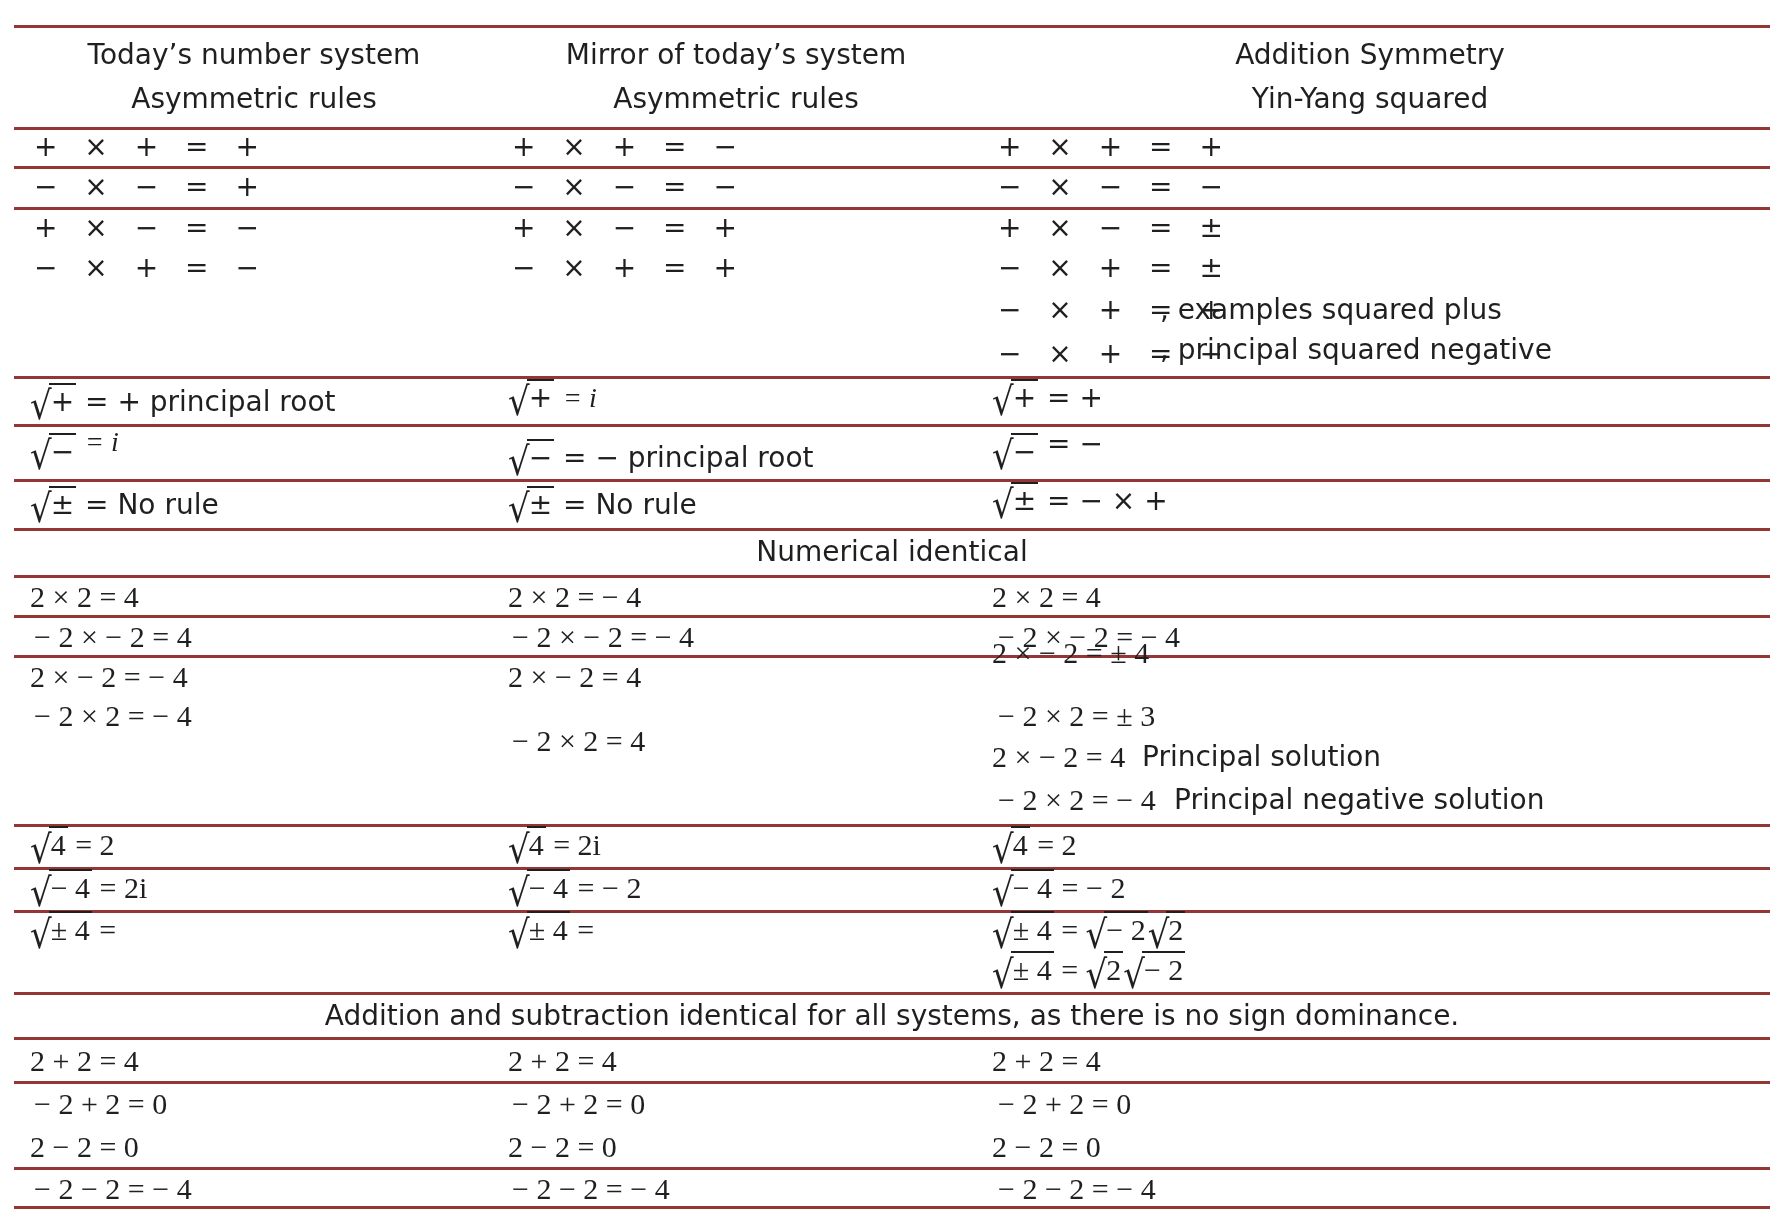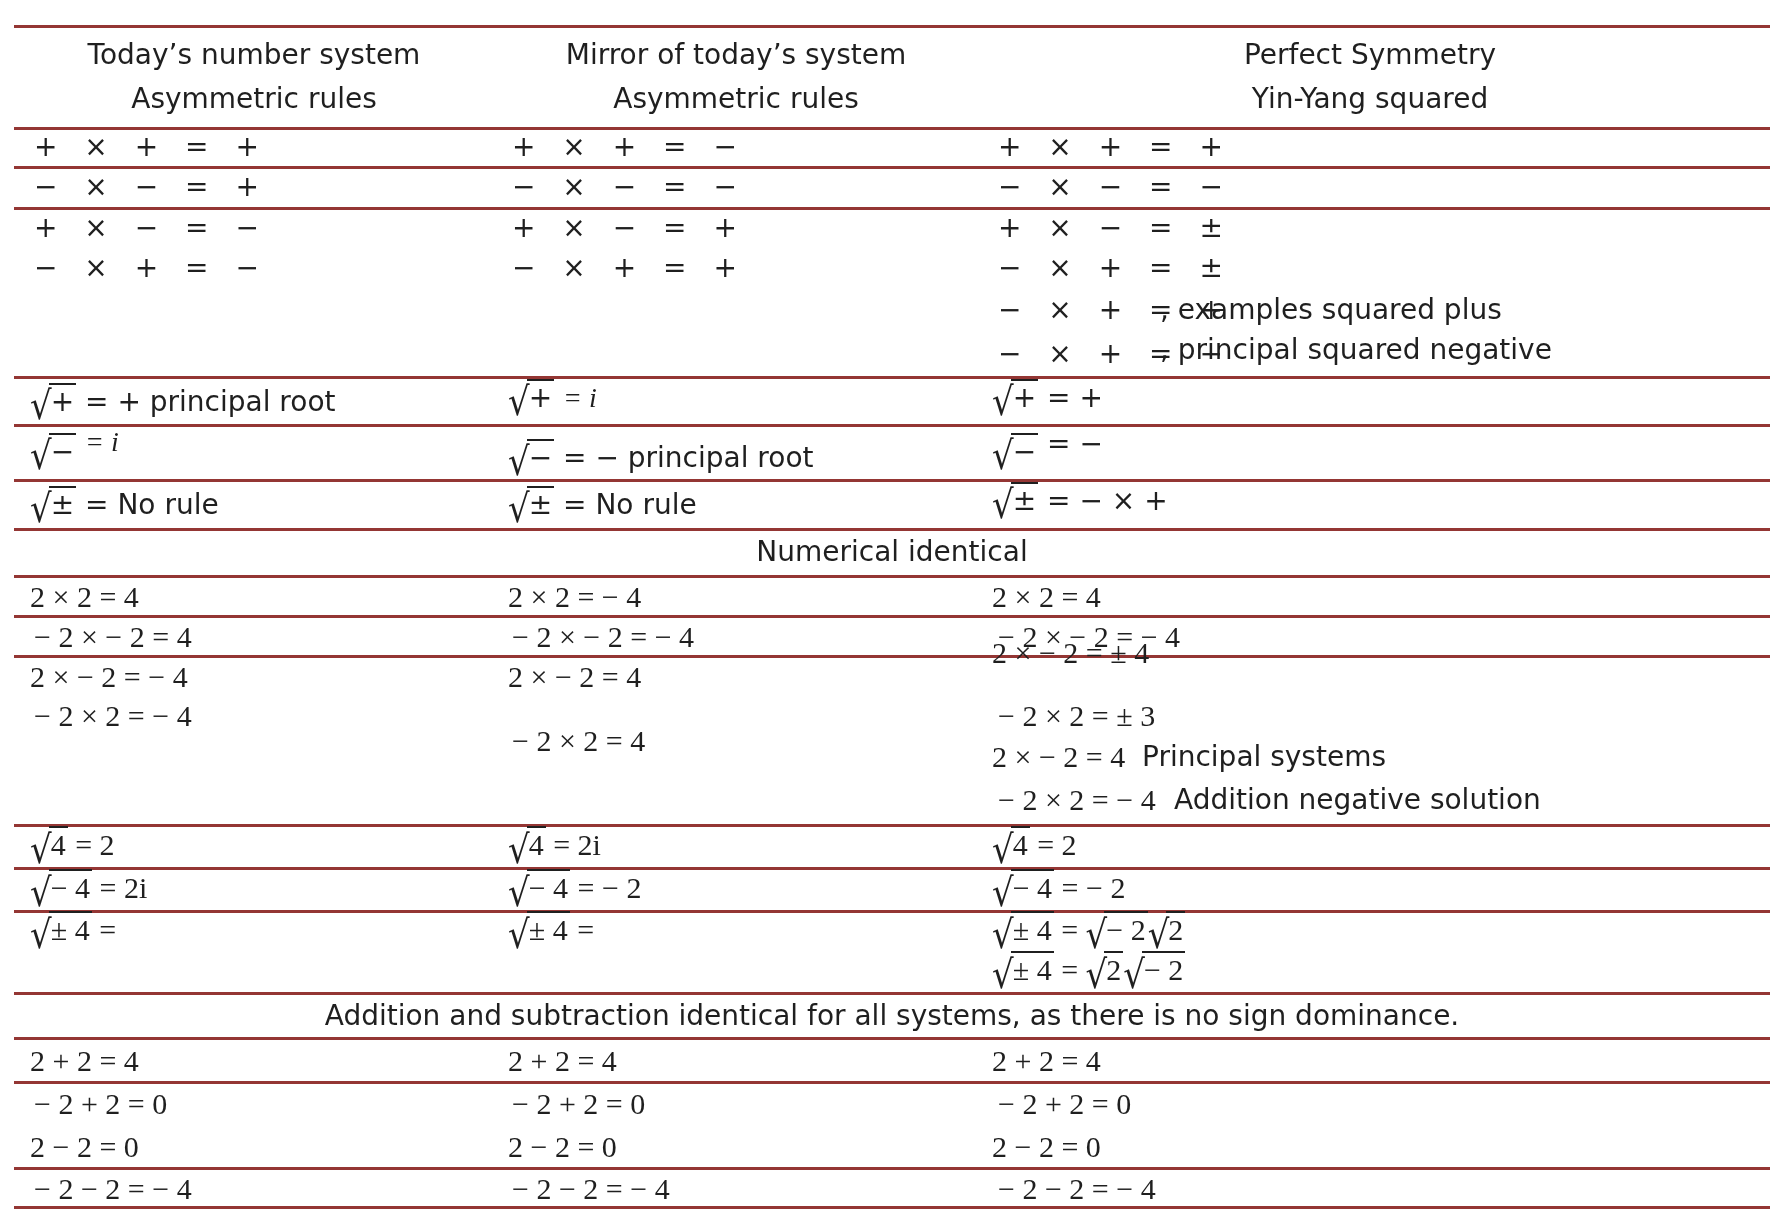--- a/index.html
+++ b/index.html
@@ -36,21 +36,21 @@
 <div class="rule" style="top: 992px; background: rgb(148, 54, 52);"></div>
 <div class="rule" style="top: 1037px; background: rgb(148, 54, 52);"></div>
 <div class="rule" style="top: 1081px; background: rgb(148, 54, 52);"></div>
 <div class="rule" style="top: 1167px; background: rgb(148, 54, 52);"></div>
 <div class="rule" style="top: 1206px; background: rgb(148, 54, 52);"></div>
 
 <div class="t hdr" style="left:-46px;top:38px">Today’s number system</div>
 <div class="t hdr" style="left:-46px;top:82px">Asymmetric rules</div>
 <div class="t hdr" style="left:436px;top:38px">Mirror of today’s system</div>
 <div class="t hdr" style="left:436px;top:82px">Asymmetric rules</div>
-<div class="t hdr" style="left:1070px;top:38px">Perfect Symmetry</div>
+<div class="t hdr" style="left:1070px;top:38px">Addition Symmetry</div>
 <div class="t hdr" style="left:1070px;top:82px">Yin-Yang squared</div>
 
 <div class="t sym" style="left:34px;top:130px">+ × + = +</div>
 <div class="t sym" style="left:512px;top:130px">+ × + = −</div>
 <div class="t sym" style="left:998px;top:130px">+ × + = +</div>
 
 <div class="t sym" style="left:34px;top:170px">− × − = +</div>
 <div class="t sym" style="left:512px;top:170px">− × − = −</div>
 <div class="t sym" style="left:998px;top:170px">− × − = −</div>
 
@@ -114,23 +114,23 @@
 <div class="t num" style="left:512px;top:620px">− 2 ×  − 2 =  − 4</div>
 <div class="t num" style="left:998px;top:620px">− 2 ×  − 2 =  − 4</div>
 
 <div class="t num" style="left:30px;top:660px">2 ×  − 2 =  − 4</div>
 <div class="t num" style="left:34px;top:699px">− 2 × 2 =  − 4</div>
 <div class="t num" style="left:508px;top:660px">2 ×  − 2 = 4</div>
 <div class="t num" style="left:512px;top:724px">− 2 × 2 = 4</div>
 <div class="t num" style="left:992px;top:636px">2 ×  − 2 =  ± 4</div>
 <div class="t num" style="left:998px;top:699px">− 2 × 2 =  ± 3</div>
 <div class="t num" style="left:992px;top:740px">2 ×  − 2 = 4</div>
-<div class="t note" style="left:1142px;top:740px">Principal systems</div>
+<div class="t note" style="left:1142px;top:740px">Principal solution</div>
 <div class="t num" style="left:998px;top:783px">− 2 × 2 =  − 4</div>
-<div class="t note" style="left:1174px;top:783px">Addition negative solution</div>
+<div class="t note" style="left:1174px;top:783px">Principal negative solution</div>
 
 <div class="t num" style="left:30px;top:826px">
   <span class="rad"><span class="v">√</span><span class="under">4</span></span>
   <span>= 2</span>
 </div>
 <div class="t num" style="left:508px;top:826px">
   <span class="rad"><span class="v">√</span><span class="under">4</span></span>
   <span>= 2i</span>
 </div>
 <div class="t num" style="left:992px;top:826px">

